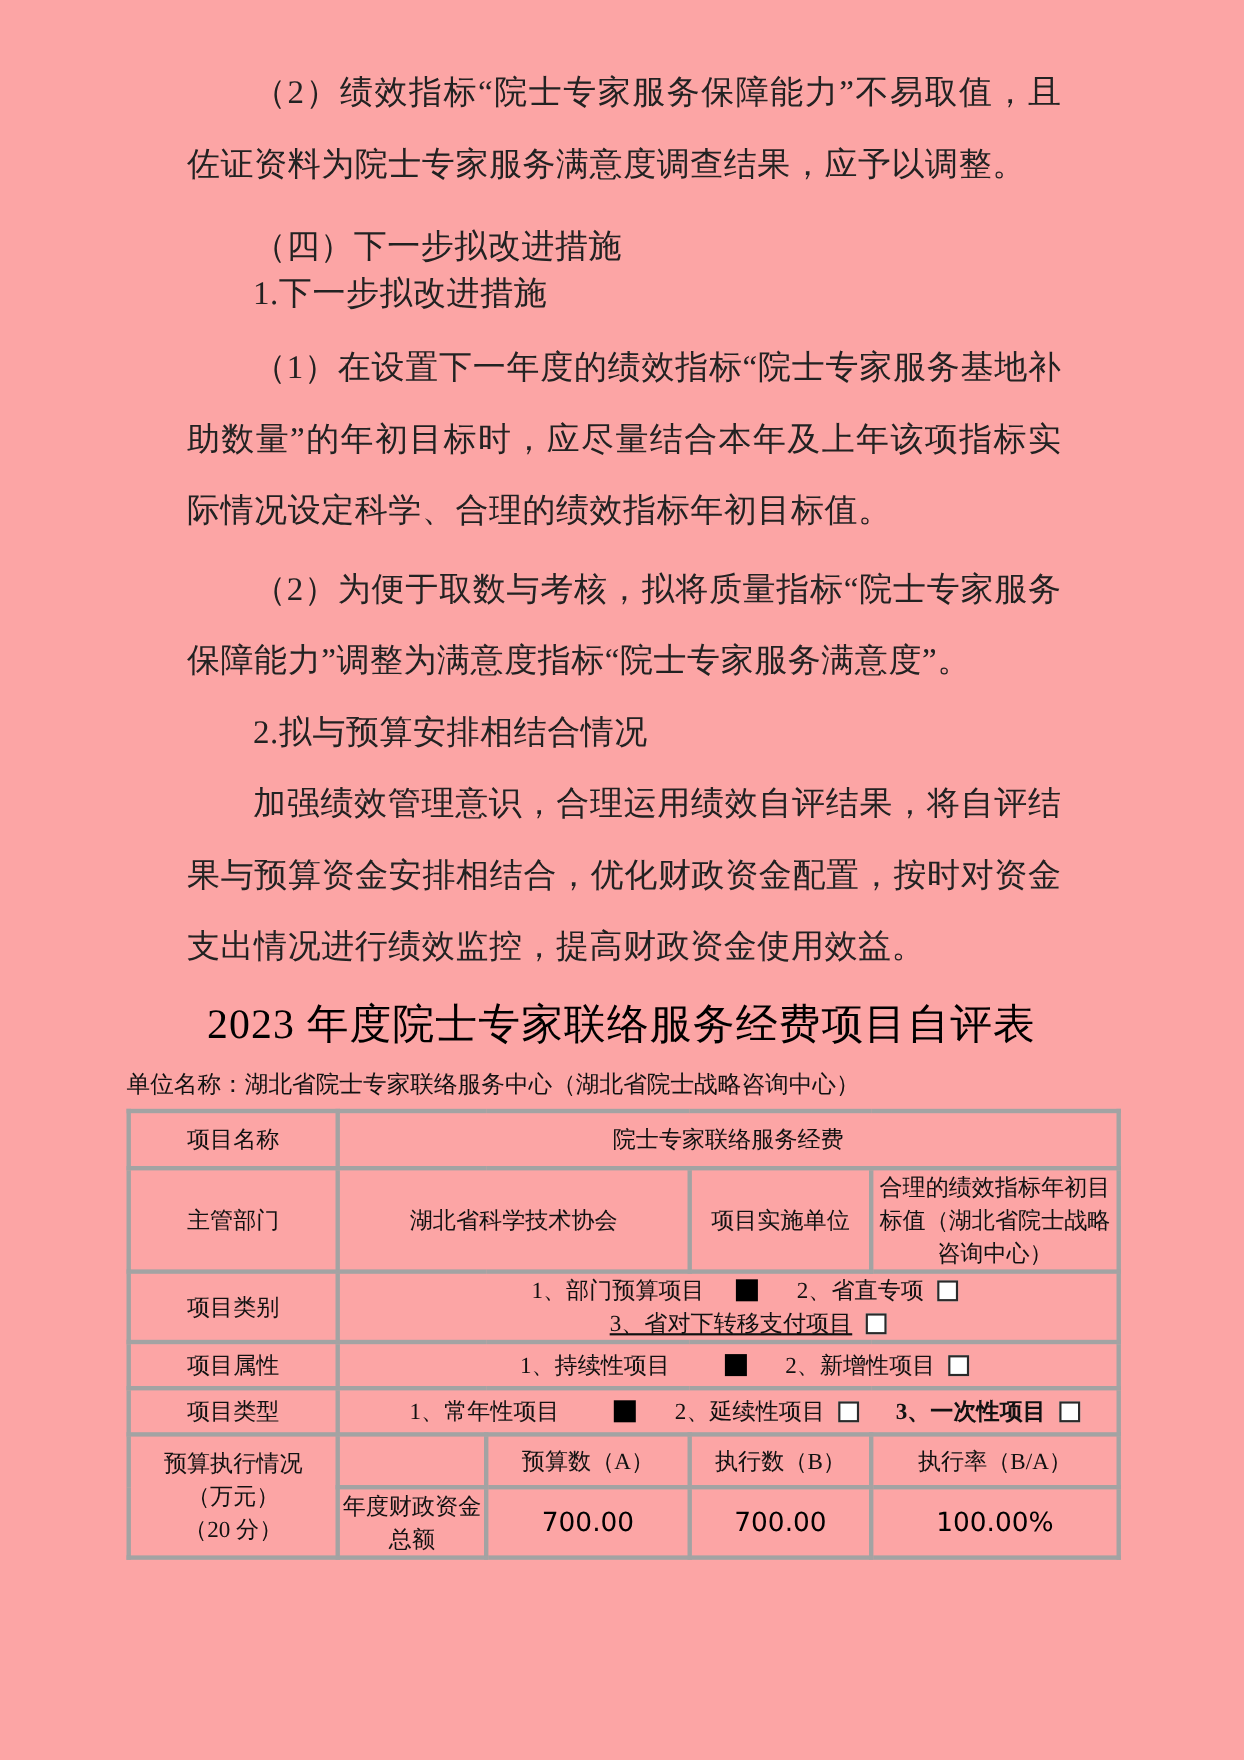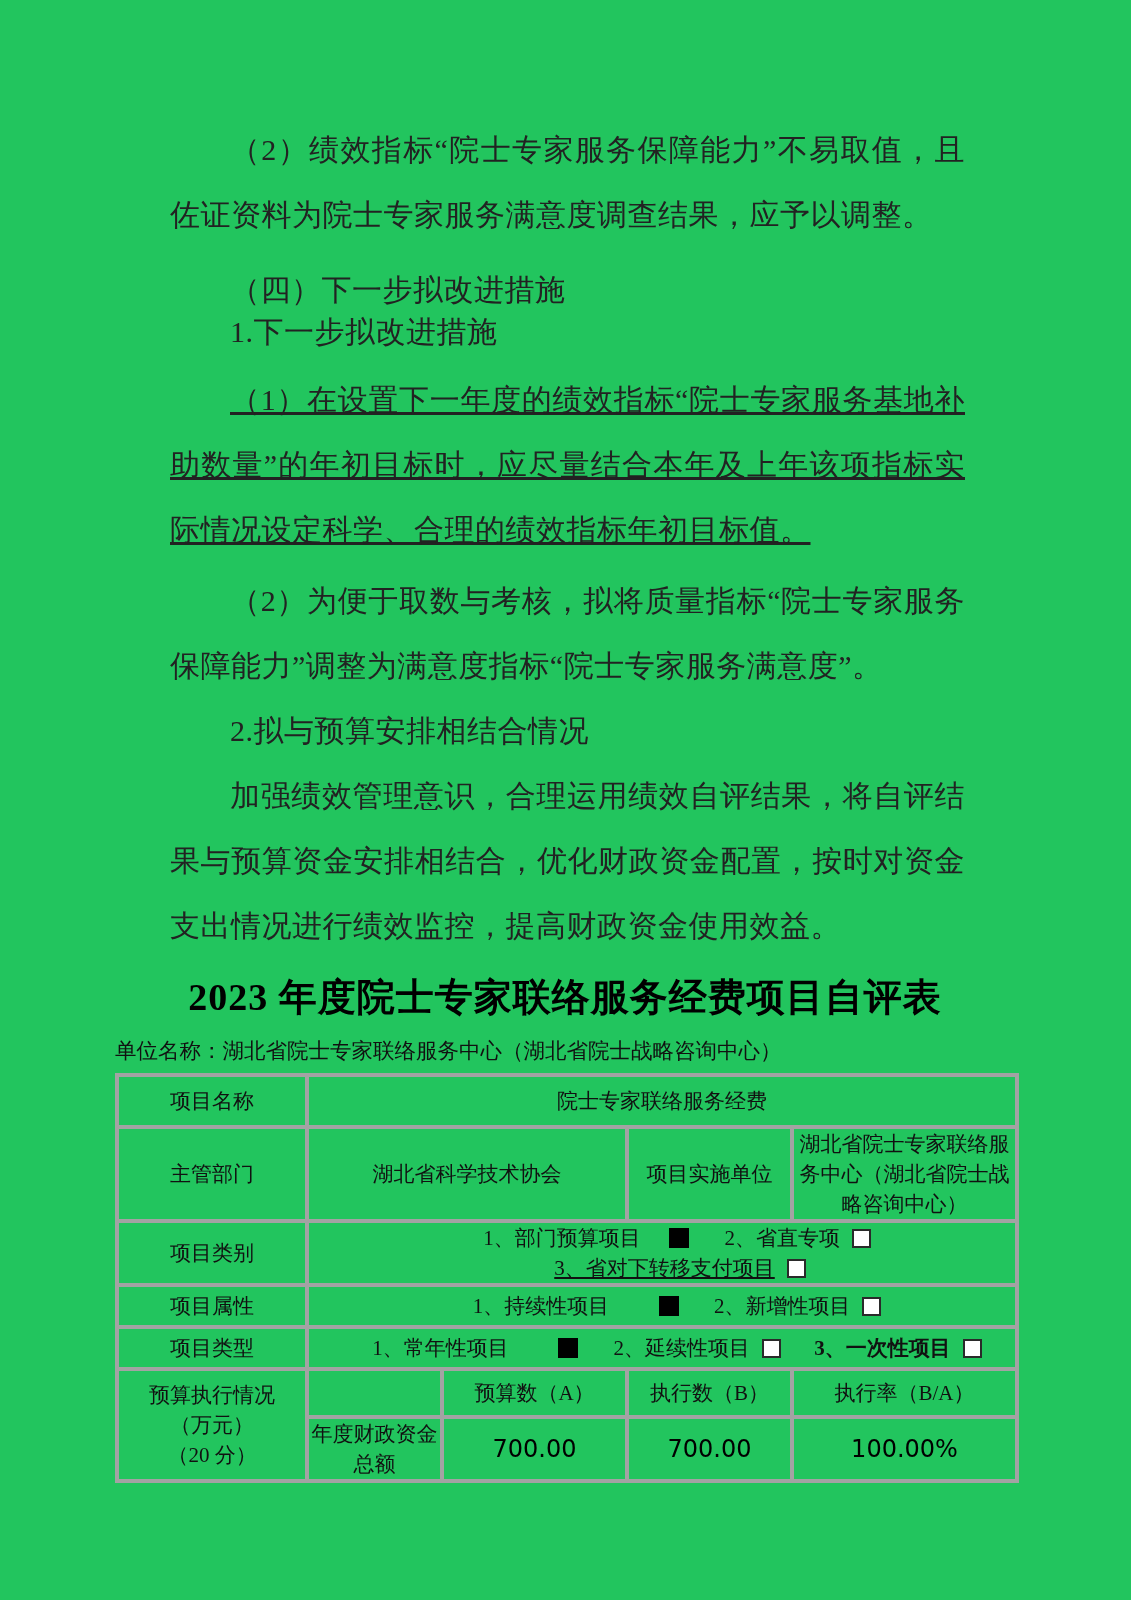--- a/index.html
+++ b/index.html
@@ -1,46 +1,46 @@
 <!DOCTYPE html>
 <html><head>
 <meta charset="utf-8">
 <style>
   html,body { margin:0; padding:0; background:#888; }
   .sheet {
     position:relative;
     width:1131px; height:1600px;
     margin:0 auto;
-    background:#22c55e;
+    background:#fca5a5;
     color:#1c1c1c;
     font-family:"Liberation Serif","DejaVu Serif",serif;
     overflow:hidden;
     box-sizing:border-box;
-    padding:117px 116px 0 115px;
+    padding:52px 116px 0 115px;
   }
   .content { width:900px; }
 
   
   .para {
     width:795px; margin:0 0 0 55px;
     font-size:30px; line-height:65px; letter-spacing:0.5px;
     text-align:justify; text-indent:60px;
     color:#222;
   }
   .tight { line-height:42px; }
   .h-section { margin-top:22px; font-weight:500; }
-  .mt14 { margin-top:14px;text-decoration:underline; }
+  .mt14 { margin-top:14px; }
   .mt6  { margin-top:6px; }
 
   
   .doc-title {
     margin-top:16px;
     text-align:center;
     font-size:38px; line-height:46px;
-    font-weight:bold; color:#000;
+    font-weight:normal; color:#000;
     letter-spacing:1px;
   }
   .meta-row {
     margin-top:16px;
     display:flex; justify-content:space-between; align-items:baseline;
     width:900px;
     font-size:21.5px; line-height:30px; color:#111;
   }
   table.selfeval {
     margin-top:7px;
@@ -118,21 +118,21 @@
       </colgroup>
       <tbody>
           <tr style="height:52px">
         <td>项目名称</td>
         <td colspan="4">院士专家联络服务经费</td>
       </tr>
       <tr style="height:92px">
         <td>主管部门</td>
         <td colspan="2">湖北省科学技术协会</td>
         <td>项目实施单位</td>
-        <td class="cell-pad">湖北省院士专家联络服务中心（湖北省院士战略咨询中心）</td>
+        <td class="cell-pad">合理的绩效指标年初目标值（湖北省院士战略咨询中心）</td>
       </tr>
       <tr style="height:42px">
         <td>项目类别</td>
         <td colspan="4" class="opts">
           <span class="opt opt1">
             <span>1、部门预算项目</span>
             <span class="box box-filled"></span>
           </span>
           <span class="opt ml30">
             <span>2、省直专项</span>

